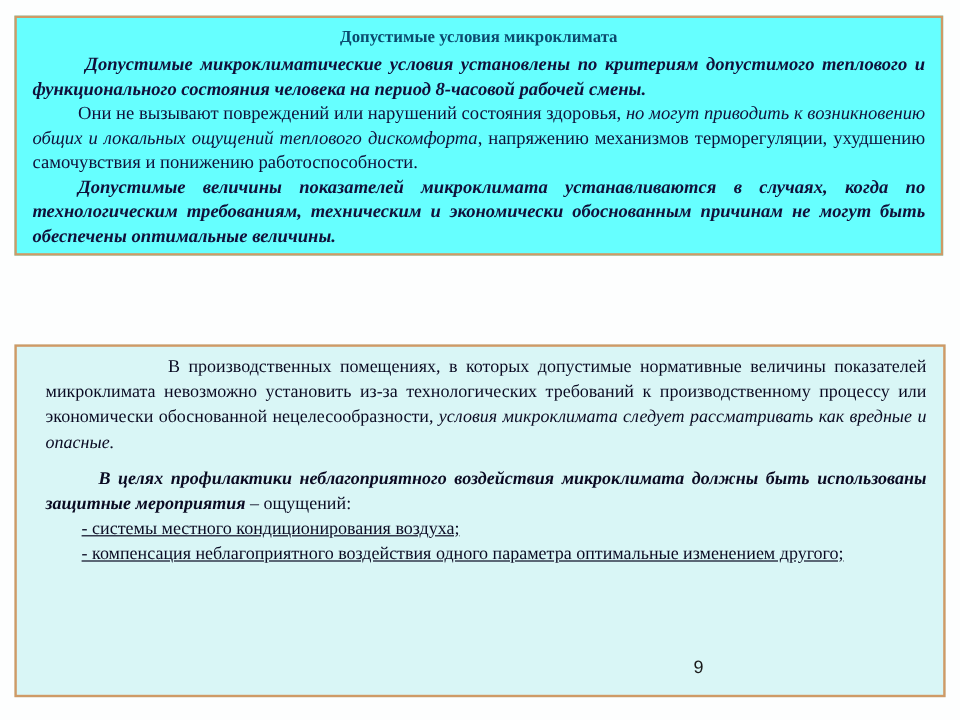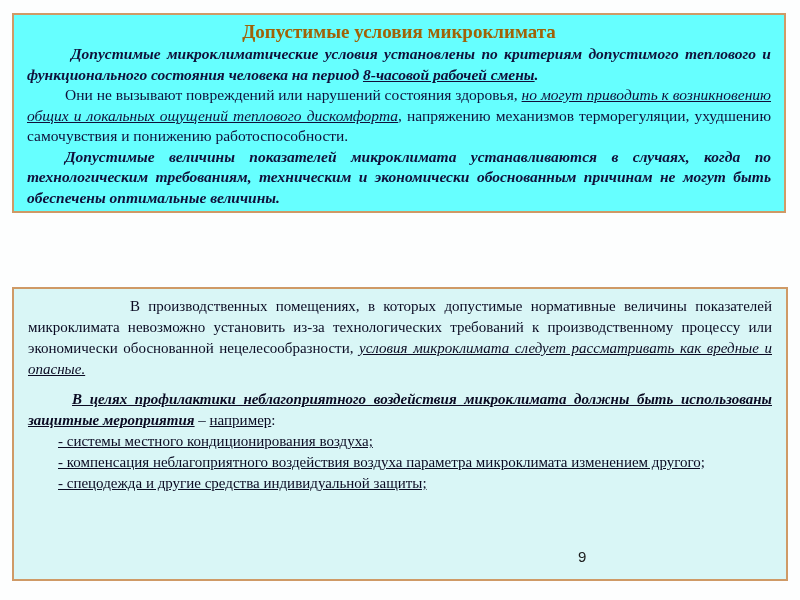--- a/index.html
+++ b/index.html
@@ -22,45 +22,45 @@
   .top-box {
     left: 12px; top: 13px;
     width: 774px; height: 200px;
     background: #66ffff;
     padding: 5px 13px 4px 13px;
   }
   .bottom-box {
     left: 12px; top: 287px;
     width: 776px; height: 294px;
     background: #d9f6f6;
-    padding: 7px 14px 6px 14px;
+    padding: 7px 14px 6px 24px;
   }
   .title {
     text-align: center;
-    color: #a16207;
+    color: #0c4a6e;
     font-weight: bold;
-    font-size: 19px;
+    font-size: 14px;
     line-height: 23px;
     margin: 0 0 1px 0;
   }
   .p {
     margin: 0;
     text-align: justify;
     font-size: 15.5px;
     line-height: 20.5px;
     color: #10103a;
   }
   .bottom-box .p {
     font-size: 15px;
     line-height: 21px;
     color: #0a0a22;
   }
   .bi { font-weight: bold; font-style: italic; }
   .it { font-style: italic; }
-  .u  { text-decoration: underline; }
+  .u  { }
   .ind-md { text-indent: 44px; }
   .ind-sm { text-indent: 38px; }
   .ind-xl { text-indent: 102px; }
   .ind-li { text-indent: 30px; text-decoration: underline; }
   .gap-before { margin-top: 9px; }
   .page-number {
     position: absolute;
     left: 578px; top: 548px;
     font-size: 15px;
     color: #1a1a1a;
@@ -78,22 +78,21 @@
     <p class="p bi ind-md"><span>Допустимые микроклиматические условия установлены по критериям допустимого теплового и функционального состояния человека на период </span><span class="u">8-часовой рабочей смены</span><span>.</span></p>
 
     <p class="p ind-sm"><span>Они не вызывают повреждений или нарушений состояния здоровья, </span><span class="it u">но могут приводить к возникновению общих и локальных ощущений теплового дискомфорта</span><span>, напряжению механизмов терморегуляции, ухудшению самочувствия и понижению работоспособности.</span></p>
 
     <p class="p bi ind-sm"><span>Допустимые величины показателей микроклимата устанавливаются в случаях, когда по технологическим требованиям, техническим и экономически обоснованным причинам не могут быть обеспечены оптимальные величины.</span></p>
   </div>
 
   <div class="box bottom-box">
     <p class="p ind-xl"><span>В производственных помещениях, в которых допустимые нормативные величины показателей микроклимата невозможно установить из-за технологических требований к производственному процессу или экономически обоснованной нецелесообразности, </span><span class="it u">условия микроклимата следует рассматривать как вредные и опасные.</span></p>
 
-    <p class="p ind-md gap-before"><span class="bi u">В целях профилактики неблагоприятного воздействия микроклимата должны быть использованы защитные мероприятия</span><span> – </span><span class="u">например</span><span>:</span></p>
+    <p class="p ind-md gap-before"><span class="bi u">В целях профилактики неблагоприятного воздействия микроклимата должны быть использованы защитные мероприятия</span><span> – </span><span class="u">ощущений</span><span>:</span></p>
 
     <p class="p ind-li">- системы местного кондиционирования воздуха;</p>
-    <p class="p ind-li">- компенсация неблагоприятного воздействия воздуха параметра микроклимата изменением другого;</p>
-    <p class="p ind-li">- спецодежда и другие средства индивидуальной защиты;</p>
+    <p class="p ind-li">- компенсация неблагоприятного воздействия одного параметра оптимальные изменением другого;</p>
   </div>
 
   <div class="page-number">9</div>
 
 </div>
 
 </body></html>

